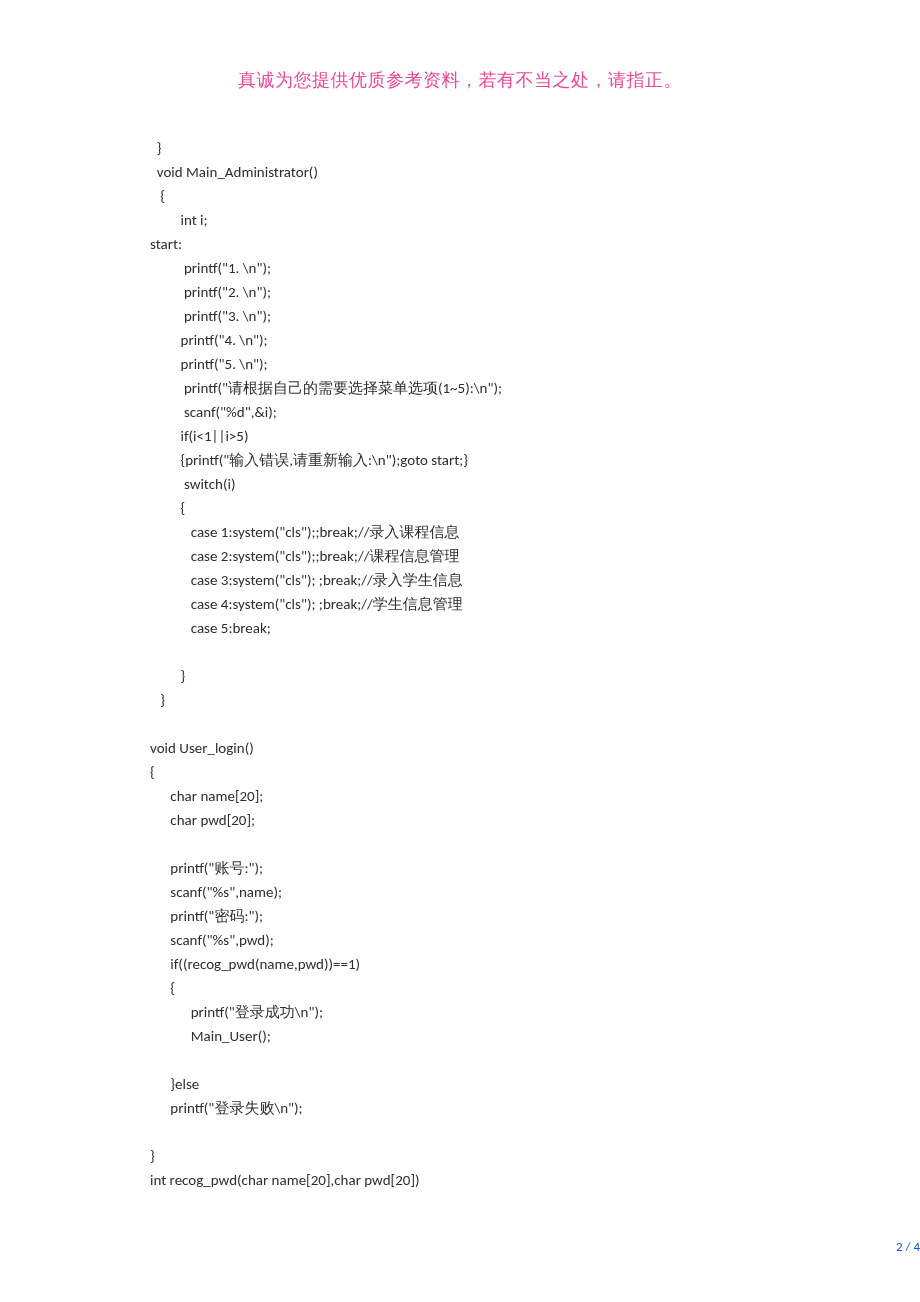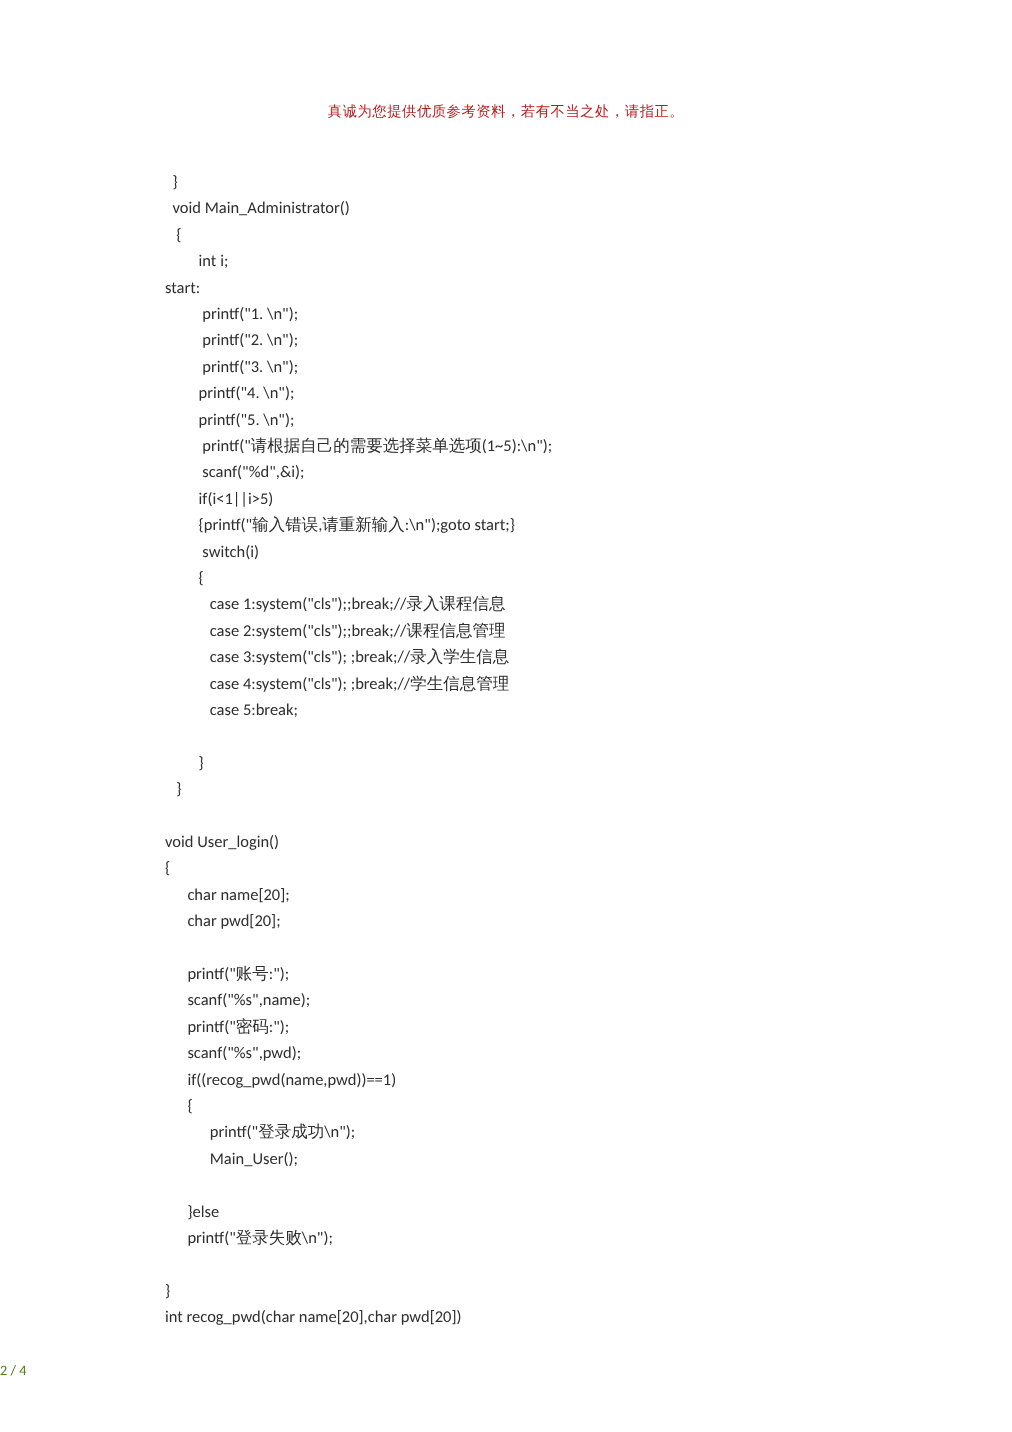--- a/index.html
+++ b/index.html
@@ -7,41 +7,41 @@
     padding: 0;
     background: #ffffff;
     font-family: Calibri, "Microsoft YaHei", Arial, sans-serif;
     width: 920px;
     height: 1302px;
     position: relative;
     color: #333333;
   }
   .header {
     text-align: center;
-    font-size: 13px;
-    color: #b91c1c;
-    padding-top: 92px;
+    font-size: 18px;
+    color: #ec4899;
+    padding-top: 68px;
     font-family: "SimSun", serif;
     letter-spacing: 0.5px;
   }
   .content {
     padding: 44px 150px 0 150px;
     font-size: 15px;
     line-height: 1.6;
     white-space: pre;
     color: #2e2e2e;
   }
   .pagenum {
     position: absolute;
     bottom: 48px;
     left: 0;
     right: 0;
-    text-align: left;
+    text-align: right;
     font-size: 13px;
-    color: #4d7c0f;
+    color: #1d4ed8;
   }
 </style>
 </head>
 <body>
 
 <div class="header">真诚为您提供优质参考资料，若有不当之处，请指正。</div>
 
 <div class="content">  }
   void Main_Administrator()
    {

